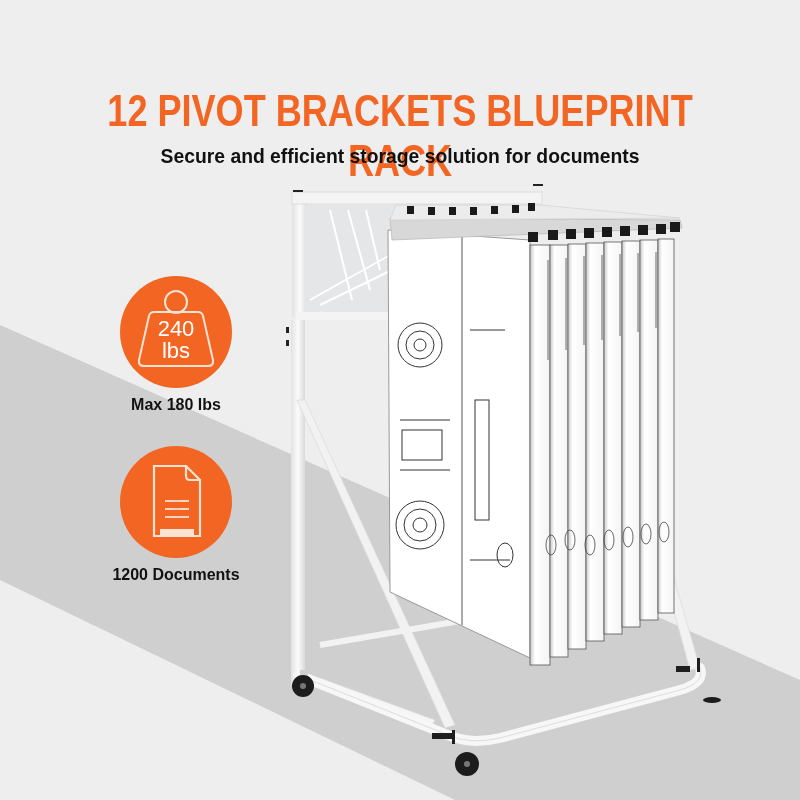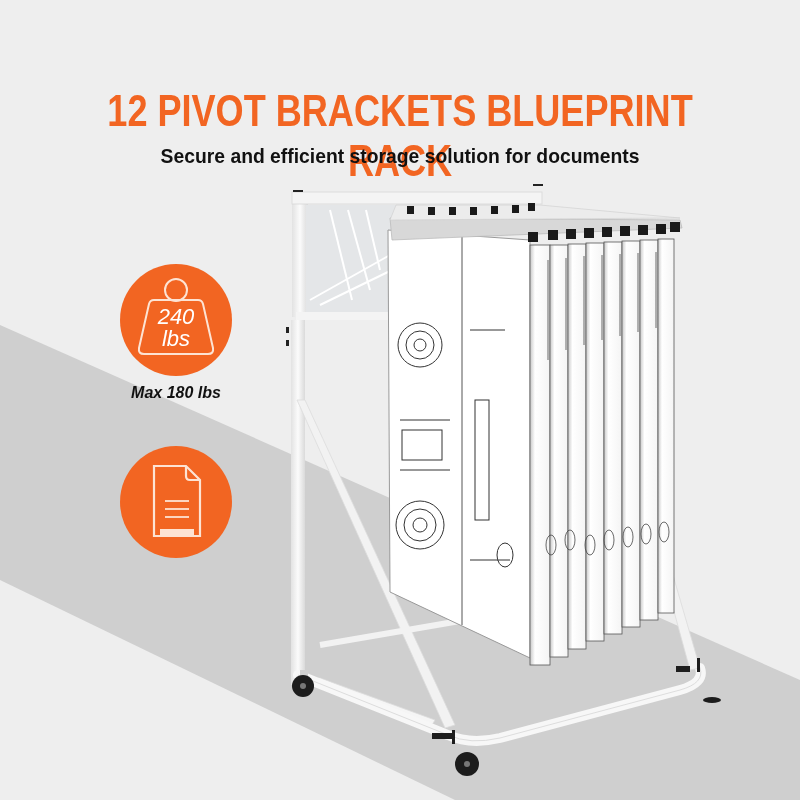--- a/index.html
+++ b/index.html
@@ -35,21 +35,21 @@
 </head>
 <body>
 
 <svg class="bg-band" viewBox="0 0 800 800" width="800" height="800">
   <polygon points="0,325 800,680 800,800 455,800 0,580" fill="#cfcfcf"></polygon>
 </svg>
 
 <div class="title" style="color:#F26522">12 PIVOT BRACKETS BLUEPRINT RACK</div>
 <div class="subtitle">Secure and efficient storage solution for documents</div>
 
-<div class="feature" style="left:86px; top:264px;font-style:italic;">
+<div class="feature" style="left:86px; top:276px;">
   <div class="circle" style="background:#F26522;">
     <svg width="112" height="112" viewBox="0 0 112 112">
       <circle cx="56" cy="26" r="11" fill="none" stroke="#fde3d3" stroke-width="2"></circle>
       <path d="M34 36 L78 36 Q82 36 83 40 L93 84 Q94 90 88 90 L24 90 Q18 90 19 84 L29 40 Q30 36 34 36 Z" fill="none" stroke="#fde3d3" stroke-width="2"></path>
       <text x="56" y="60" text-anchor="middle" font-family="Liberation Sans, sans-serif" font-size="22" fill="#ffffff">240</text>
       <text x="56" y="82" text-anchor="middle" font-family="Liberation Sans, sans-serif" font-size="22" fill="#ffffff">lbs</text>
     </svg>
   </div>
   <div class="label">Max 180 lbs</div>
 </div>
@@ -58,20 +58,21 @@
   <div class="circle" style="background:#F26522;">
     <svg width="112" height="112" viewBox="0 0 112 112">
       <path d="M34 20 L66 20 L80 34 L80 90 L34 90 Z" fill="none" stroke="#fde3d3" stroke-width="2.2"></path>
       <path d="M66 20 L66 30 Q66 34 70 34 L80 34" fill="none" stroke="#fde3d3" stroke-width="2.2"></path>
       <line x1="45" y1="55" x2="69" y2="55" stroke="#fde3d3" stroke-width="1.8"></line>
       <line x1="45" y1="63" x2="69" y2="63" stroke="#fde3d3" stroke-width="1.8"></line>
       <line x1="45" y1="71" x2="69" y2="71" stroke="#fde3d3" stroke-width="1.8"></line>
       <rect x="40" y="83" width="34" height="6" fill="#fde3d3"></rect>
     </svg>
   </div>
+  <div class="label">1200 Documents</div>
 </div>
 
 <svg class="rack" viewBox="0 0 800 800" width="800" height="800">
   <defs>
     <linearGradient id="sheetShade" x1="0" x2="1" y1="0" y2="0">
       <stop offset="0" stop-color="#c8c8c8"></stop>
       <stop offset="0.25" stop-color="#ffffff"></stop>
       <stop offset="1" stop-color="#f4f4f4"></stop>
     </linearGradient>
     <linearGradient id="tubeV" x1="0" x2="1" y1="0" y2="0">

